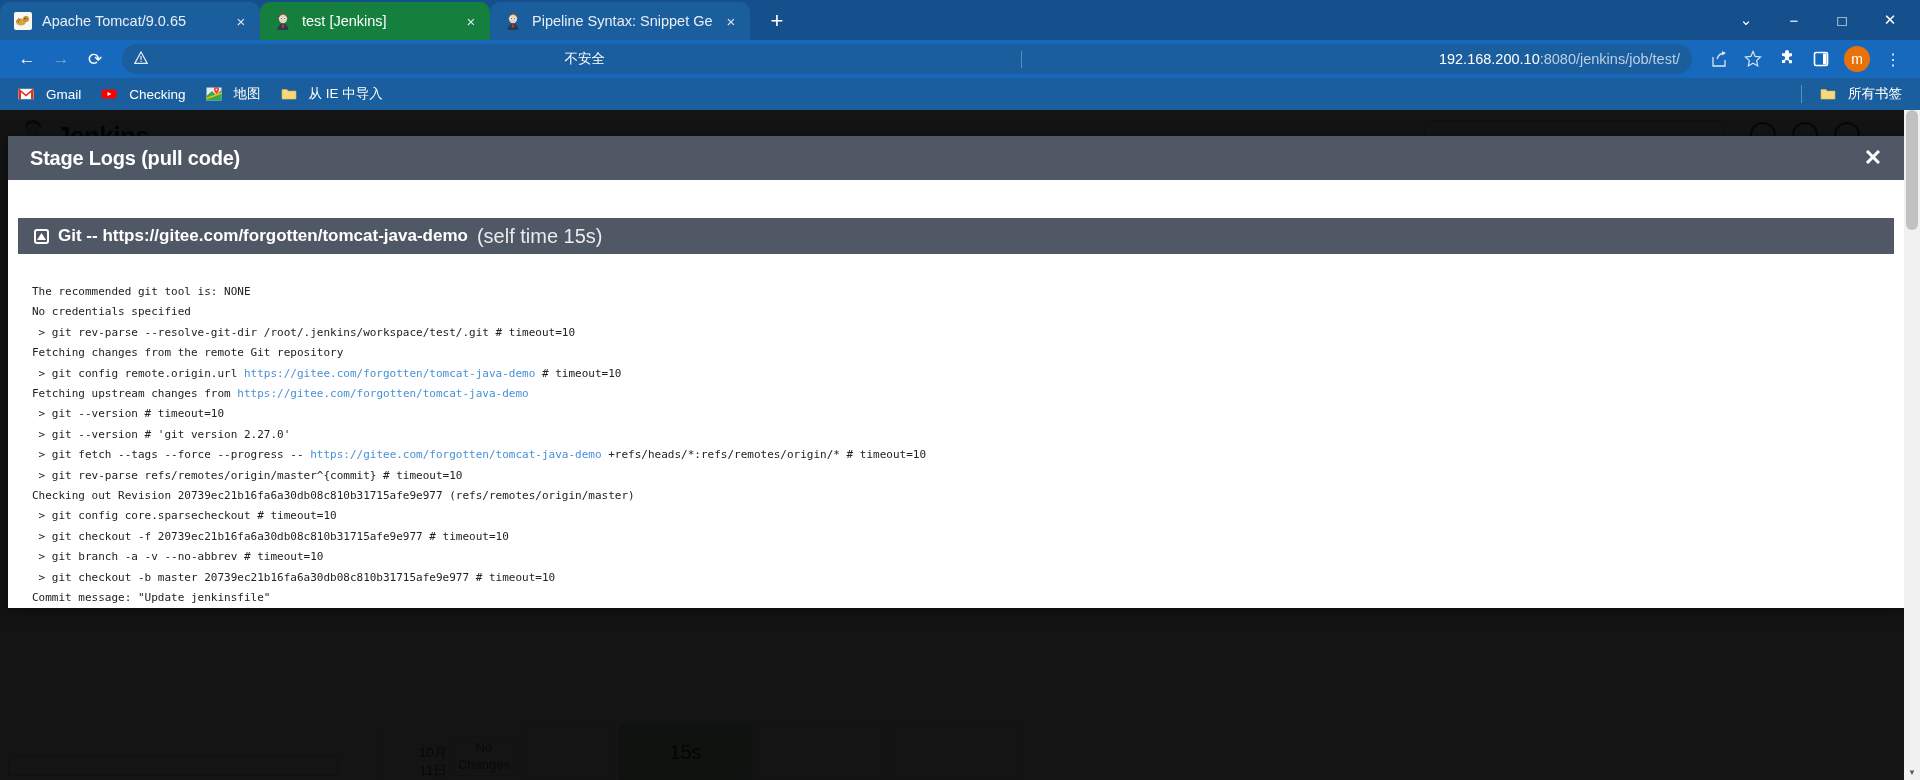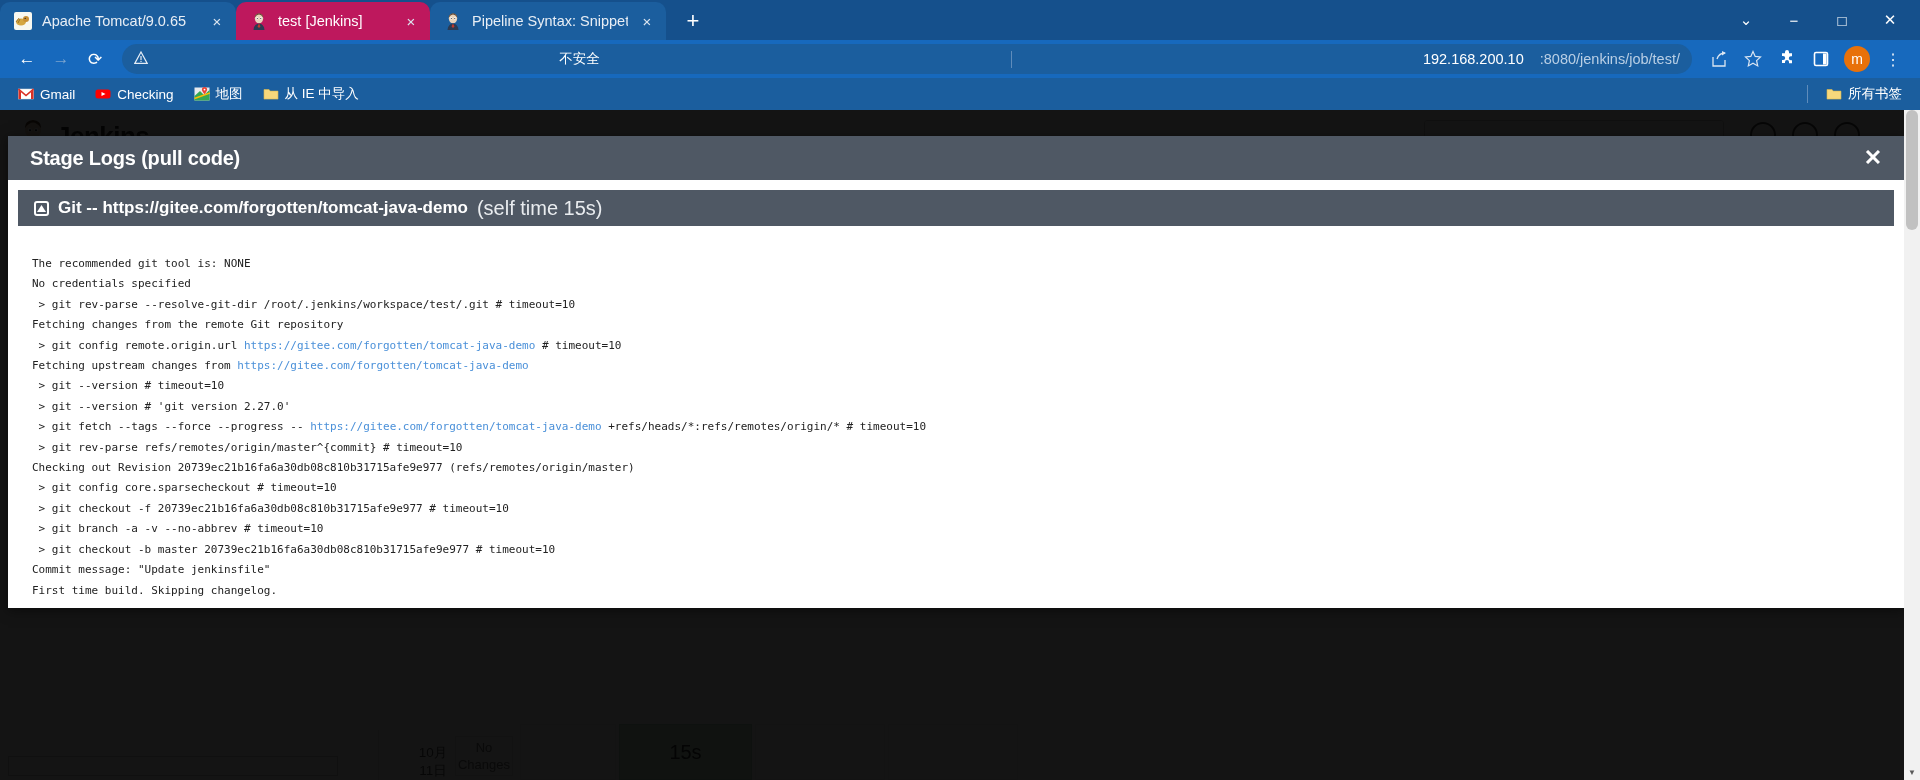--- a/index.html
+++ b/index.html
@@ -21,22 +21,22 @@
     display: flex; align-items: flex-end;
   }
   .tab {
     position: relative;
     height: 38px; display: flex; align-items: center;
     padding: 0 10px 0 14px; gap: 10px;
     border-radius: 10px 10px 0 0;
     color: #e8eef5; font-size: 14.5px; white-space: nowrap;
     overflow: hidden;
   }
-  .tab.inactive { background: #1b5e9e; width: 236px; }
-  .tab.active { background: #be185d; width: 194px; color: #ffffff; }
+  .tab.inactive { background: #1b5e9e; width: 260px; }
+  .tab.active { background: #15803d; width: 230px; color: #ffffff; }
   .tab .favicon {
     width: 18px; height: 18px; flex: 0 0 18px;
     border-radius: 2px;
     display: flex; align-items: center; justify-content: center;
     font-size: 11px; overflow: hidden;
   }
   .tab .tab-title {
     flex: 1 1 auto; overflow: hidden; text-overflow: clip;
     white-space: nowrap; font-size: 14.5px;
   }
@@ -76,41 +76,41 @@
     flex: 1 1 auto; height: 30px; margin: 0 8px;
     background: #1b5e9e; border-radius: 15px;
     display: flex; align-items: center; padding: 0 12px; gap: 8px;
     color: #ffffff; font-size: 14.5px; overflow: hidden; justify-content: space-between;
   }
   .omnibox .warn-icon { font-size: 13px; color: #dbe6f2; }
   .omnibox .warn-text { font-size: 13.5px; color: #ffffff; white-space: nowrap; }
   .omnibox .vdiv { width: 1px; height: 17px; background: #5f8cbb; }
   .omnibox .url { white-space: nowrap; overflow: hidden; }
   .omnibox .url .host { color: #ffffff; }
-  .omnibox .url .path { color: #b9cfe5; padding-left: 16px; }
+  .omnibox .url .path { color: #b9cfe5; }
   .tb-icon {
     width: 30px; height: 30px; flex: 0 0 30px;
     display: flex; align-items: center; justify-content: center;
     color: #e6eef7; font-size: 16px;
   }
   .avatar {
     width: 26px; height: 26px; flex: 0 0 26px; border-radius: 50%;
     background: #e8710a; color: #ffffff; font-size: 14px;
     display: flex; align-items: center; justify-content: center;
     margin: 0 4px;
   }
 
   
   .bookmarks {
     position: absolute; top: 78px; left: 0; width: 1920px; height: 32px;
     background: #1b5e9e;
     display: flex; align-items: center; padding: 0 10px; gap: 4px;
   }
   .bm {
-    display: flex; align-items: center; gap: 6px;
+    display: flex; align-items: center; gap: 12px;
     padding: 3px 8px; border-radius: 4px;
     color: #ffffff; font-size: 13.5px; white-space: nowrap;
   }
   .bm .bm-ico {
     width: 16px; height: 16px; flex: 0 0 16px;
     display: flex; align-items: center; justify-content: center;
     font-size: 11px; border-radius: 2px;
   }
   .bm-spacer { flex: 1 1 auto; }
   .bm-div { width: 1px; height: 18px; background: #5f8cbb; margin: 0 6px; }
@@ -178,20 +178,21 @@
     position: absolute; top: 110px; left: 0; width: 1920px; height: 670px;
     background: rgba(0,0,0,0.92);
   }
   .modal {
     position: absolute; top: 136px; left: 8px;
     width: 1896px; height: 472px;
     background: #ffffff;
     box-shadow: 0 2px 12px rgba(0,0,0,0.5);
     display: flex; flex-direction: column;
     overflow: hidden;
+    gap: 28px;
   }
   .modal-header {
     height: 44px; flex: 0 0 44px;
     background: #4f5864; color: #ffffff;
     display: flex; align-items: center; justify-content: space-between;
     padding: 0 18px 0 22px;
   }
   .modal-title { font-size: 20px; font-weight: bold; letter-spacing: -0.2px; }
   .modal-close {
     font-size: 22px; line-height: 1; color: #ffffff; font-weight: bold;

